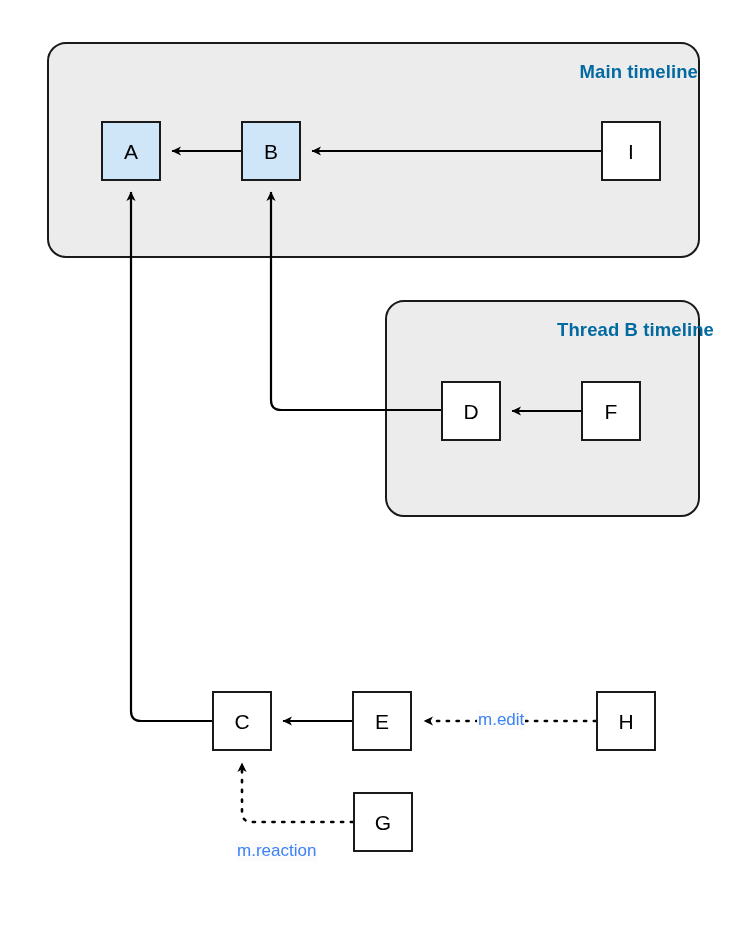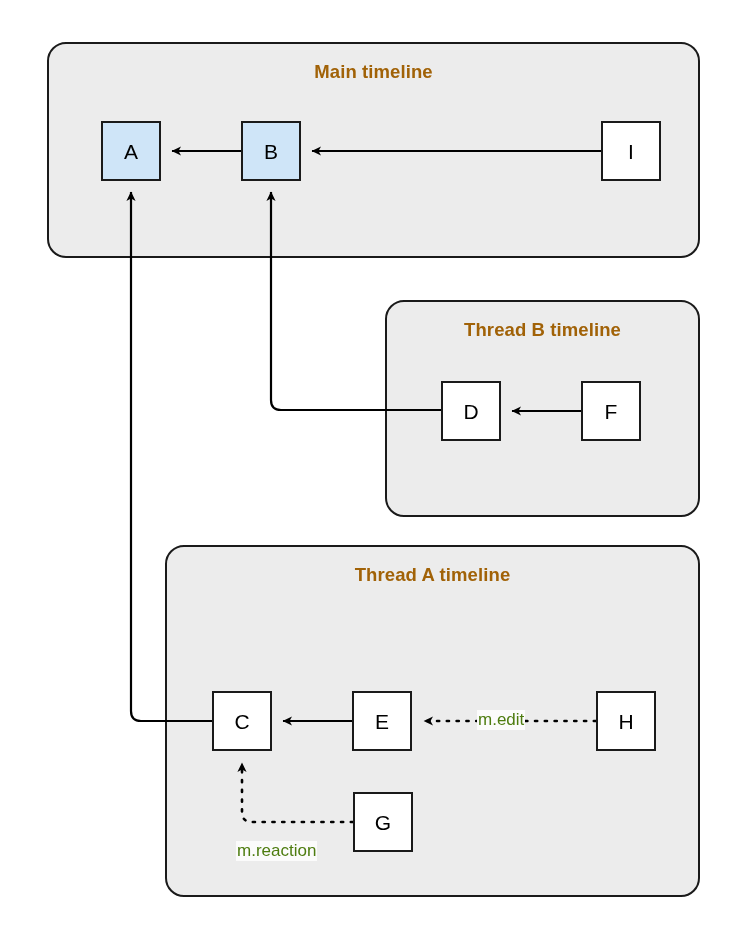--- a/index.html
+++ b/index.html
@@ -28,24 +28,24 @@
   .group-box {
     position: absolute;
     background: #ececec;
     border: 2px solid #1a1a1a;
     border-radius: 19px;
     box-sizing: border-box;
   }
   .group-title {
     position: absolute;
     width: 100%;
-    text-align: center;
+    text-align: right;
     font-size: 18.5px;
     font-weight: bold;
-    color: #a16207;
+    color: #0369a1;
     letter-spacing: 0.1px;
   }
   .node {
     position: absolute;
     width: 60px;
     height: 60px;
     box-sizing: border-box;
     border: 2px solid #1a1a1a;
     background: #ffffff;
     display: flex;
@@ -54,43 +54,40 @@
     font-size: 21px;
     color: #000000;
     line-height: 1;
   }
   .node.blue {
     background: #cfe5f8;
   }
   .edge-label {
     position: absolute;
     font-size: 17px;
-    color: #4d7c0f;
+    color: #3b82f6;
     background: #fbfbfb;
     padding: 0 1px;
     white-space: nowrap;
     line-height: 1.2;
   }
 </style>
 </head>
 <body>
 
 <div id="canvas">
 
   <div class="group-box" style="left:47px; top:42px; width:653px; height:216px;">
     <div class="group-title" style="top:17px;">Main timeline</div>
   </div>
 
-  <div class="group-box" style="left:385px; top:300px; width:315px; height:217px;">
+  <div class="group-box" style="left:385px; top:300px; width:315px; height:217px;padding-left:16px;">
     <div class="group-title" style="top:17px;">Thread B timeline</div>
   </div>
 
-  <div class="group-box" style="left:165px; top:545px; width:535px; height:352px;">
-    <div class="group-title" style="top:17px;">Thread A timeline</div>
-  </div>
 
   <svg class="edges" viewBox="0 0 756 942" width="756" height="942">
     <defs>
       <marker id="arrowhead" markerWidth="11" markerHeight="11" refX="9.6" refY="5" orient="auto" markerUnits="userSpaceOnUse">
         <path d="M 0.6 0.4 L 10 5 L 0.6 9.6 L 3.1 5 Z" fill="#000000"></path>
       </marker>
     </defs>
 
     <g>
       <line x1="241" y1="151" x2="172" y2="151" stroke="#000000" stroke-width="2.2" marker-end="url(#arrowhead)"></line>

